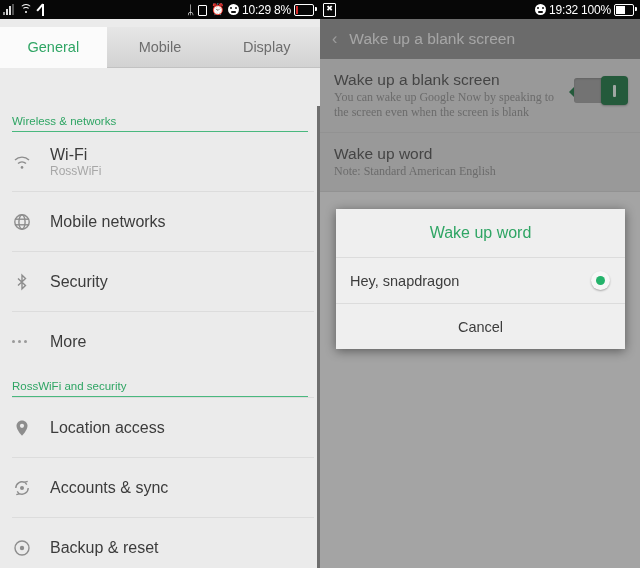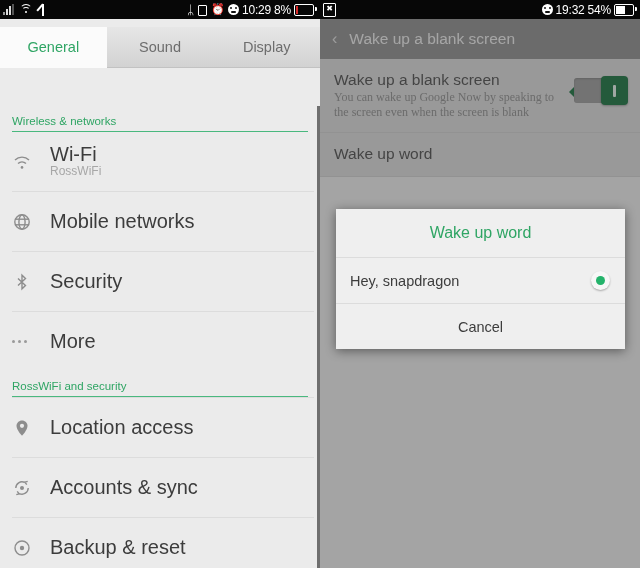--- a/index.html
+++ b/index.html
@@ -74,21 +74,21 @@
   .tab.active{background:#fbfbfb;color:#2fa564;}
   .tab.active:after{content:"";position:absolute;left:0;right:0;bottom:-1px;height:2px;background:#fbfbfb;}
 
   
   .list{background:#ebebeb;height:557px;position:relative;overflow:hidden;margin-top:38px;}
   .section-hdr{padding:9px 12px 4px 12px;font-size:11.5px;color:#2fa564;}
   .section-rule{height:1px;background:#49b87e;margin:0 12px 0 12px;}
   .row{display:flex;align-items:center;height:59px;padding:0 12px;box-sizing:border-box;}
   .row .ico{width:38px;flex:0 0 38px;display:flex;align-items:center;justify-content:flex-start;color:#8a8a8a;}
   .row .txt{display:flex;flex-direction:column;justify-content:center;}
-  .row .title{font-size:20px;color:#3c3c3c;line-height:19px;}
+  .row .title{font-size:16px;color:#3c3c3c;line-height:19px;}
   .row .sub{font-size:12px;color:#a7a7a7;line-height:15px;}
   .divider{height:1px;background:#dcdcdc;margin-left:12px;margin-right:6px;}
 
   .sv{width:20px;height:20px;display:block;}
   .sv path,.sv circle,.sv line,.sv polyline,.sv rect,.sv ellipse{
     fill:none;stroke:#8d8d8d;stroke-width:1.4;}
   .sv .f{fill:#8d8d8d;stroke:none;}
   .dots{display:flex;gap:3px;}
   .dots i{width:3px;height:3px;border-radius:50%;background:#9a9a9a;display:block;}
 
@@ -161,21 +161,21 @@
         <span class="sb-time">10:29</span>
         <span class="sb-pct">8%</span>
         <span class="ic-batt">
             <span class="fill" style="width:2px"></span>
           </span>
       </div>
     </div>
 
     <div class="tabbar">
       <div class="tab active">General</div>
-      <div class="tab">Sound</div>
+      <div class="tab">Mobile</div>
       <div class="tab">Display</div>
     </div>
 
     <div class="list">
 
       <div class="section-hdr">Wireless &amp; networks</div>
       <div class="section-rule"></div>
 
       <div class="row">
         <div class="ico">
@@ -284,21 +284,21 @@
 
   <div class="panel panel-right">
 
     <div class="statusbar">
       <div class="sb-left">
         <span class="ic-nosim">✖</span>
       </div>
       <div class="sb-right">
         <span class="ic-face"></span>
         <span class="sb-time">19:32</span>
-        <span class="sb-pct">54%</span>
+        <span class="sb-pct">100%</span>
         <span class="ic-batt full">
             <span class="fill" style="width:9px"></span>
           </span>
       </div>
     </div>
 
     <div class="appbar">
       <span class="chev">‹</span>
       <span class="ttl">Wake up a blank screen</span>
     </div>
@@ -310,20 +310,21 @@
         <div class="rsub">You can wake up Google Now by speaking to the screen even when the screen is blank</div>
         <div class="toggle">
           <span class="notch"></span>
           <span class="thumb"></span>
         </div>
       </div>
       <div class="rdiv"></div>
 
       <div class="rrow">
         <div class="rtitle">Wake up word</div>
+        <div class="rsub">Note: Standard American English</div>
       </div>
       <div class="rdiv"></div>
     </div>
 
     <div class="scrim"></div>
 
     <div class="dialog">
       <div class="dlg-title">Wake up word</div>
       <div class="dlg-div"></div>
       <div class="dlg-opt">

